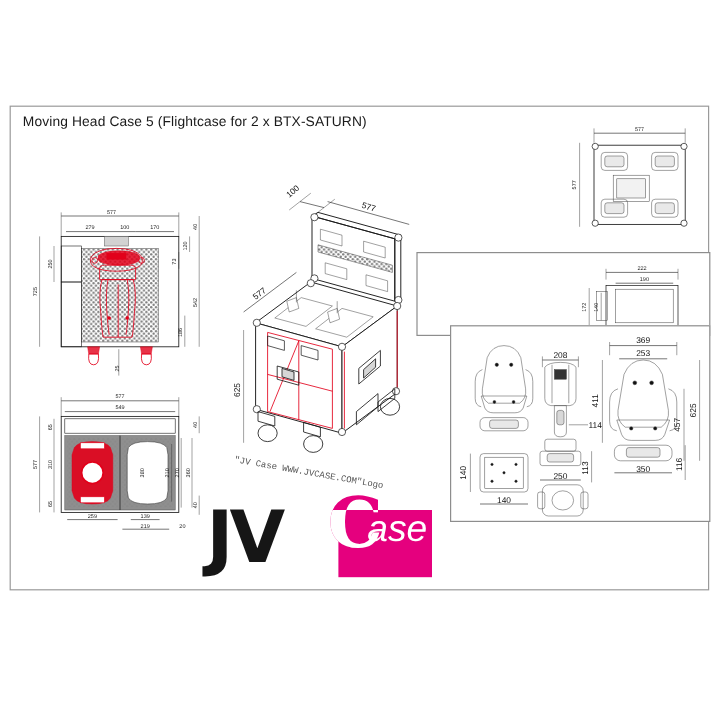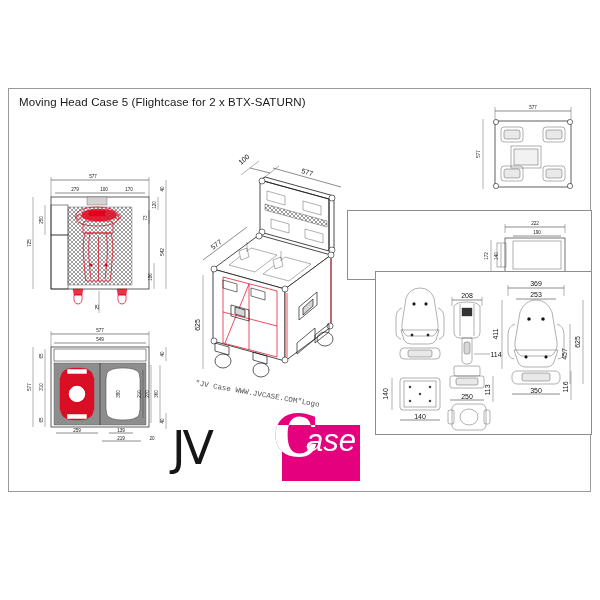--- a/index.html
+++ b/index.html
@@ -15,21 +15,21 @@
   .dimB{font-family:"Liberation Sans",sans-serif;font-size:7px;fill:#111;}
   .ln{stroke:#1a1a1a;fill:none;}
   .thin{stroke:#3a3a3a;stroke-width:.4;fill:none;}
   .red{stroke:#e2001a;fill:none;stroke-width:.7;}
   .redf{fill:#e2001a;stroke:#e2001a;stroke-width:.4;}
   .lgy{fill:#d2d2d2;}
   .hatch{fill:url(#dots);}
   
   #logo{position:absolute;left:163px;top:332px;width:190px;height:64px;}
   #logo .jv{position:absolute;left:0;top:-4px;font-family:"DejaVu Sans",sans-serif;
-            font-weight:normal;font-size:46px;color:#161616;letter-spacing:-3px;line-height:62px;}
+            font-weight:bold;font-size:60px;color:#161616;letter-spacing:-3px;line-height:62px;}
   #logo .sq{position:absolute;left:110px;top:4px;width:78px;height:56px;background:#e5007e;}
   #logo .cc{position:absolute;left:101px;top:-14px;font-family:"DejaVu Serif",serif;
             font-weight:bold;font-style:normal;font-size:58px;color:#e5007e;line-height:58px;}
   #logo .ase{position:absolute;left:134px;top:0px;font-family:Liberation Sans, sans-serif;
              font-style:italic;font-size:31px;color:#ffffff;line-height:40px;}
   #logo .ccw{position:absolute;left:101px;top:-14px;font-family:"DejaVu Serif",serif;
             font-weight:bold;font-size:58px;color:#ffffff;line-height:58px;
             clip-path:inset(18px 0 0 0);}
 </style>
 </head>

